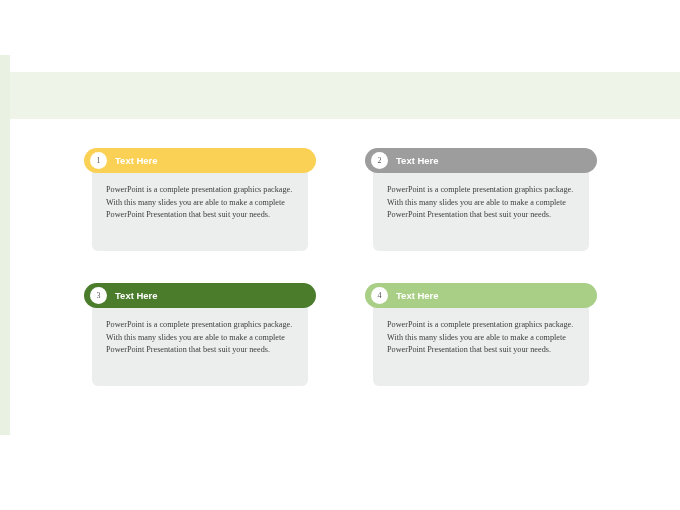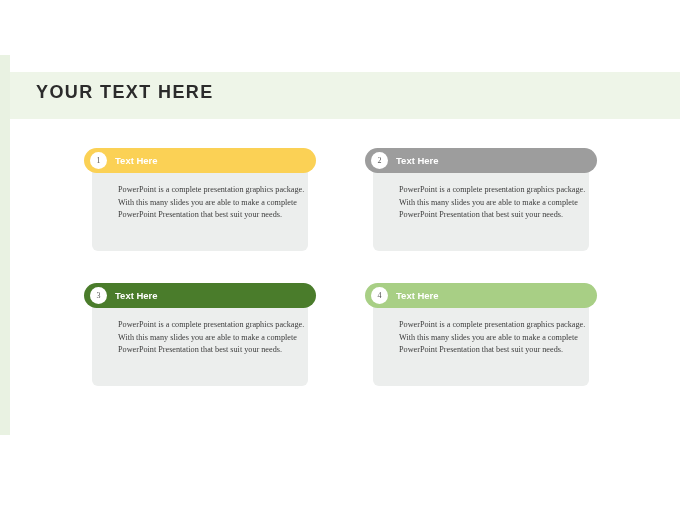--- a/index.html
+++ b/index.html
@@ -91,21 +91,21 @@
     top: 0;
     height: 43px;
     line-height: 25px;
     font-size: 9.5px;
     font-weight: bold;
     color: #ffffff;
     font-family: "Liberation Sans", sans-serif;
   }
   .card .ptext {
     position: absolute;
-    left: 34px;
+    left: 22px;
     top: 36px;
     width: 196px;
     font-family: "Liberation Serif", serif;
     font-size: 8.2px;
     line-height: 1.55;
     color: #3c3c3c;
   }
 
   
   #card-1 { left: 84px;  top: 148px; }
@@ -113,21 +113,20 @@
   #card-3 { left: 84px;  top: 283px; }
   #card-4 { left: 365px; top: 283px; }
 </style>
 </head>
 <body>
 
 <div class="slide">
 
   <div class="left-bar"></div>
   <div class="title-band"></div>
-  <div class="title-text">YOUR TEXT HERE</div>
 
   <div class="card" id="card-1">
     <div class="body"></div>
     <div class="header" style="background:#fbd155;">
       <div class="num">1</div>
       <div class="htext">Text Here</div>
     </div>
     <div class="ptext">PowerPoint is a complete presentation graphics package. With this many slides you are able to make a complete PowerPoint Presentation that best suit your needs.</div>
   </div>
 

